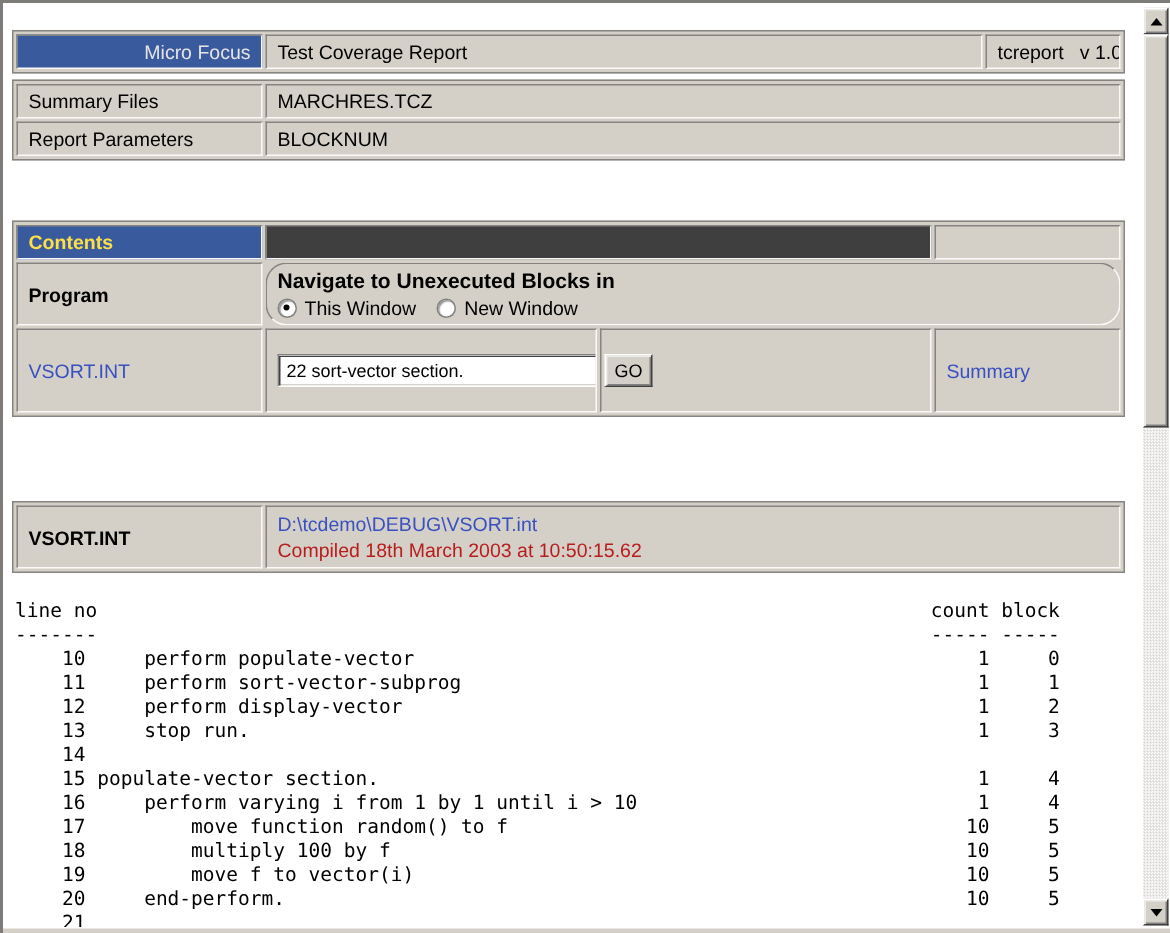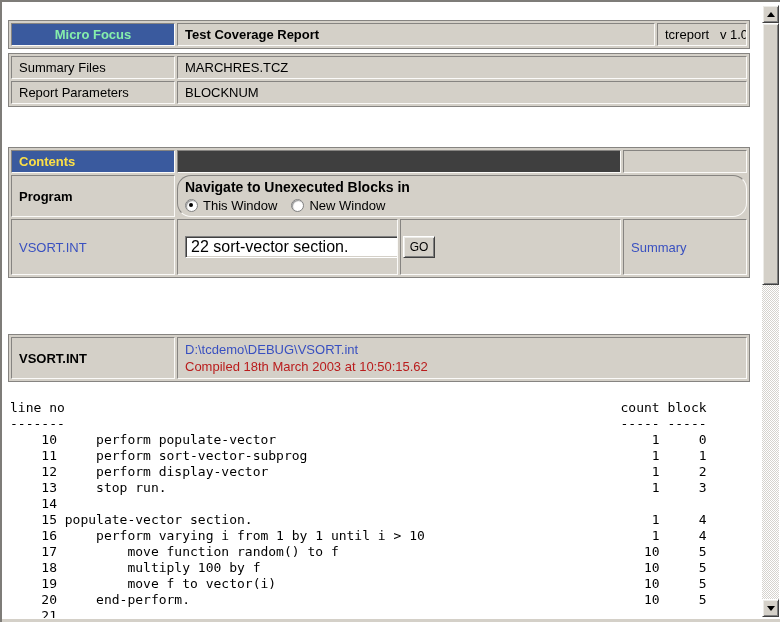--- a/index.html
+++ b/index.html
@@ -8,22 +8,22 @@
     background:#fff;overflow:hidden;font-family:"Liberation Sans",sans-serif;color:#000;}
   .content{padding:18px 0 0 6px;}
 
   table.t3d{border-collapse:separate;border-spacing:2px;background:#d4d0c8;
     border:1px solid #868481;table-layout:fixed;width:742px;margin-bottom:0;}
   table.t3d td{border:1px solid;border-color:#868481 #fbfaf8 #fbfaf8 #868481;
     background:#d4d0c8;padding:3px 7px;font-size:13px;vertical-align:middle;
     overflow:hidden;white-space:nowrap;}
 
   .header-table td{padding:4px 9px;}
-  .logo-cell{background:#3a5a9e !important;color:#86efac;font-weight:bold;font-size:17px;text-align:center;}
-  .title-cell{font-weight:bold;font-size:17px;}
+  .logo-cell{background:#3a5a9e !important;color:#e5e5e5;font-weight:normal;font-size:17px;text-align:right;}
+  .title-cell{font-weight:normal;font-size:17px;}
   .version-cell{font-size:12px;white-space:pre !important;}
 
   .label-col{width:148px;}
   .bold{font-weight:bold;}
   .fs14{font-size:14px;}
 
   .gap40{height:40px;}
   .gap56{height:56px;}
 
   .contents-title{background:#3a5a9e !important;color:#fde047;font-weight:bold;font-size:13px;}
@@ -35,21 +35,21 @@
   .radio{display:inline-block;width:11px;height:11px;border-radius:50%;background:#fff;
     border:1px solid #808080;box-shadow:inset 1px 1px 1px rgba(64,64,64,.55);}
   .radio.on::after{content:'';display:block;width:4px;height:4px;border-radius:50%;background:#000;margin:3px 0 0 3px;}
 
   a.link{color:#3950c0;text-decoration:none;font-size:13px;}
   .link-text{color:#b91c1c;font-size:13px;line-height:17px;}
 
   .select{display:flex;align-items:center;justify-content:space-between;width:392px;height:20px;
     background:#fff;border:1px solid;border-color:#808080 #fff #fff #808080;
     box-shadow:inset 1px 1px 0 #404040, inset -1px -1px 0 #d4d0c8;}
-  .select .sel-text{font-size:16px;padding-left:5px;color:#000;}
+  .select .sel-text{font-size:12px;padding-left:5px;color:#000;}
   .arr-down{width:0;height:0;border-left:4px solid transparent;border-right:4px solid transparent;border-top:5px solid #000;}
   .arr-up{width:0;height:0;border-left:4px solid transparent;border-right:4px solid transparent;border-bottom:5px solid #000;}
 
   .go-btn{width:32px;height:22px;font-family:"Liberation Sans",sans-serif;font-size:12px;color:#000;
     background:#d4d0c8;border:1px solid;border-color:#fff #404040 #404040 #fff;
     box-shadow:inset 1px 1px 0 #ecebe7, inset -1px -1px 0 #808080;padding:0;}
   .go-cell{width:40px;padding:16px 2px !important;}
   .sum-cell{width:108px;}
   .sel-cell{width:446px;}
 

